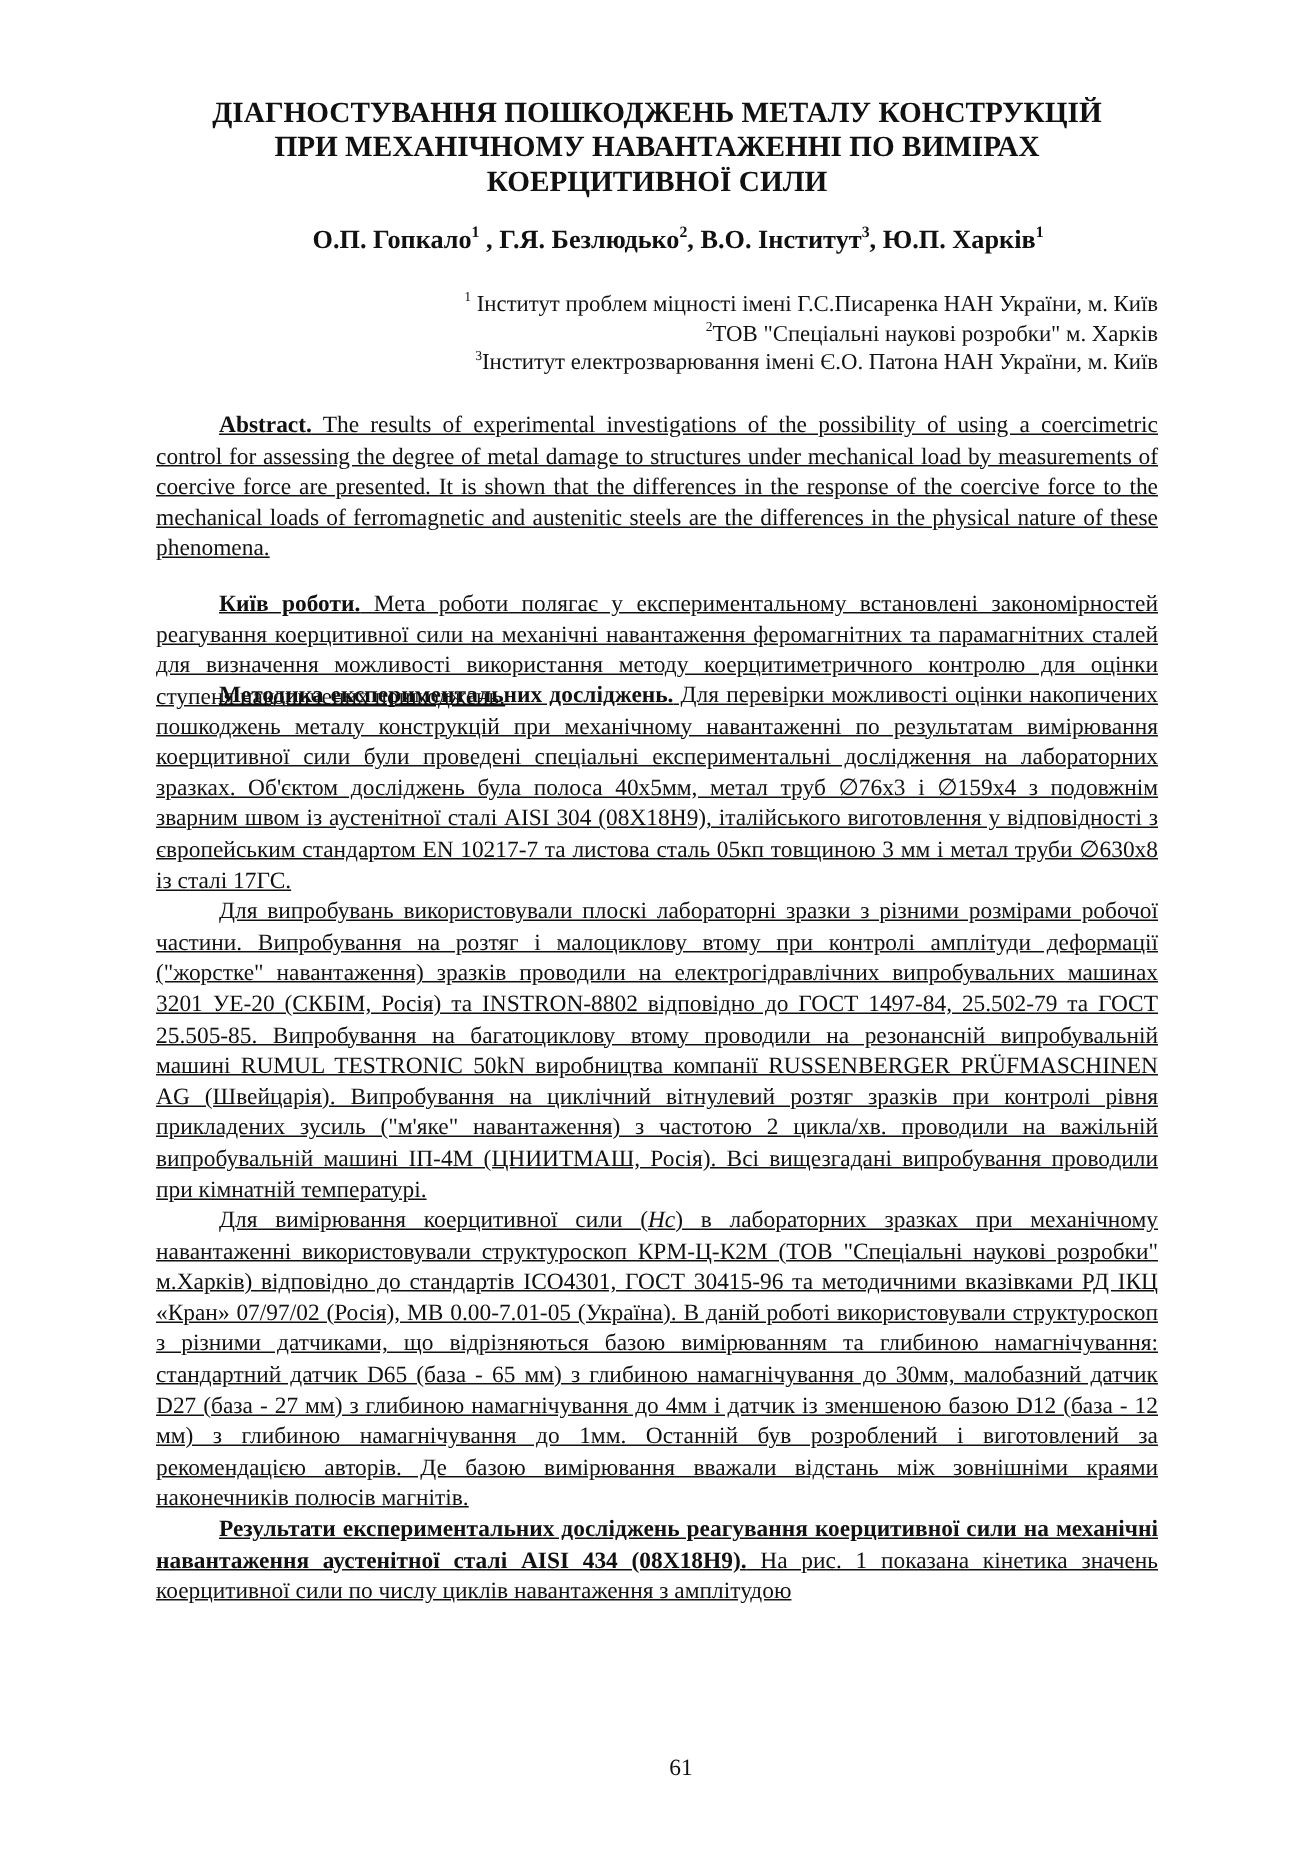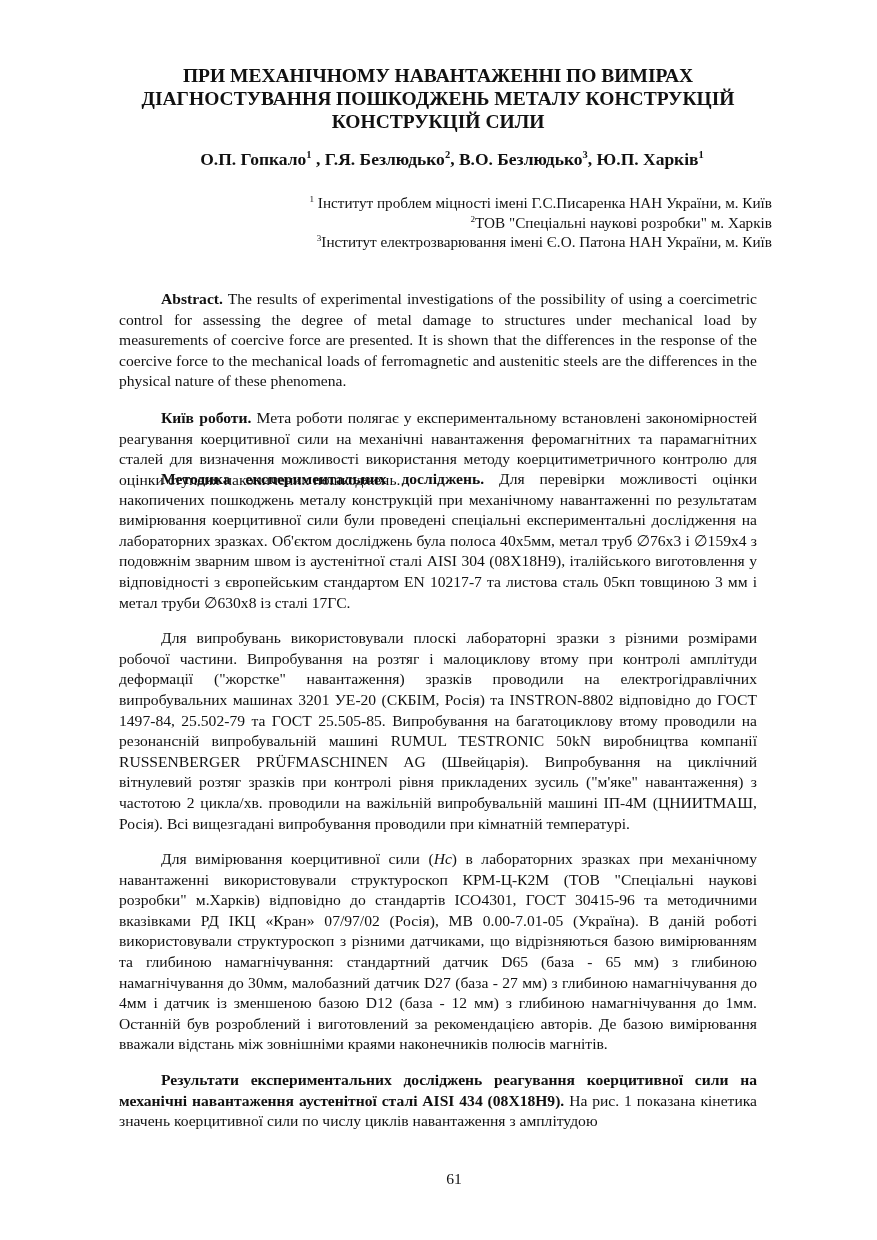--- a/index.html
+++ b/index.html
@@ -10,41 +10,41 @@
            font-size: 19.5px; line-height: 23px; top: 64px; letter-spacing: 0; }
   .title div { white-space: nowrap; }
   .authors { position: absolute; top: 148px; left: 0; width: 668px; text-align: center;
              font-weight: bold; font-size: 17.5px; line-height: 22px; white-space: nowrap; padding-left: 28px; box-sizing: border-box; }
   .authors sup, .aff sup { font-size: 60%; vertical-align: super; line-height: 0; }
   .affs { position: absolute; top: 193px; left: 0; width: 668px; text-align: right;
           font-size: 15.2px; line-height: 19.5px; }
   .affs div { white-space: nowrap; }
   .body { position: absolute; left: 0; width: 668px; font-size: 15.6px; line-height: 20.6px;
           text-align: justify; }
-  .body p { margin: 15px; text-indent: 42px; }
+  .body p { margin: 0; text-indent: 42px; text-decoration: underline; }
   .body b { font-weight: bold; }
   .abstract { top: 274px; }
   .sec1 { top: 393px; }
   .sec2 { top: 454px; }
   .pagenum { position: absolute; top: 1170px; left: 16px; width: 668px; text-align: center;
              font-size: 15.6px; }
 </style>
 </head>
 <body>
 
 <div class="page">
 
   <div class="title">
+    <div>ДІАГНОСТУВАННЯ ПОШКОДЖЕНЬ МЕТАЛУ КОНСТРУКЦІЙ</div>
     <div>ПРИ МЕХАНІЧНОМУ НАВАНТАЖЕННІ ПО ВИМІРАХ</div>
-    <div>ДІАГНОСТУВАННЯ ПОШКОДЖЕНЬ МЕТАЛУ КОНСТРУКЦІЙ</div>
-    <div>КОНСТРУКЦІЙ СИЛИ</div>
+    <div>КОЕРЦИТИВНОЇ СИЛИ</div>
   </div>
 
   <div class="authors">
-    <span>О.П. Гопкало</span><sup>1</sup><span> , </span><span>Г.Я. Безлюдько</span><sup>2</sup><span>, </span><span>В.О. Безлюдько</span><sup>3</sup><span>, </span><span>Ю.П. Харків</span><sup>1</sup>
+    <span>О.П. Гопкало</span><sup>1</sup><span> , </span><span>Г.Я. Безлюдько</span><sup>2</sup><span>, </span><span>В.О. Інститут</span><sup>3</sup><span>, </span><span>Ю.П. Харків</span><sup>1</sup>
   </div>
 
   <div class="affs">
     <div class="aff"><sup>1</sup><span> Інститут проблем міцності імені Г.С.Писаренка НАН України, м. Київ</span></div>
     <div class="aff"><sup>2</sup><span>ТОВ "Спеціальні наукові розробки" м. Харків</span></div>
     <div class="aff"><sup>3</sup><span>Інститут електрозварювання імені Є.О. Патона НАН України, м. Київ</span></div>
   </div>
 
   <div class="body abstract">
     <p><b>Abstract.</b><span> The results of experimental investigations of the possibility of using a coercimetric control for assessing the degree of metal damage to structures under mechanical load by measurements of coercive force are presented. It is shown that the differences in the response of the coercive force to the mechanical loads of ferromagnetic and austenitic steels are the differences in the physical nature of these phenomena.</span></p>

